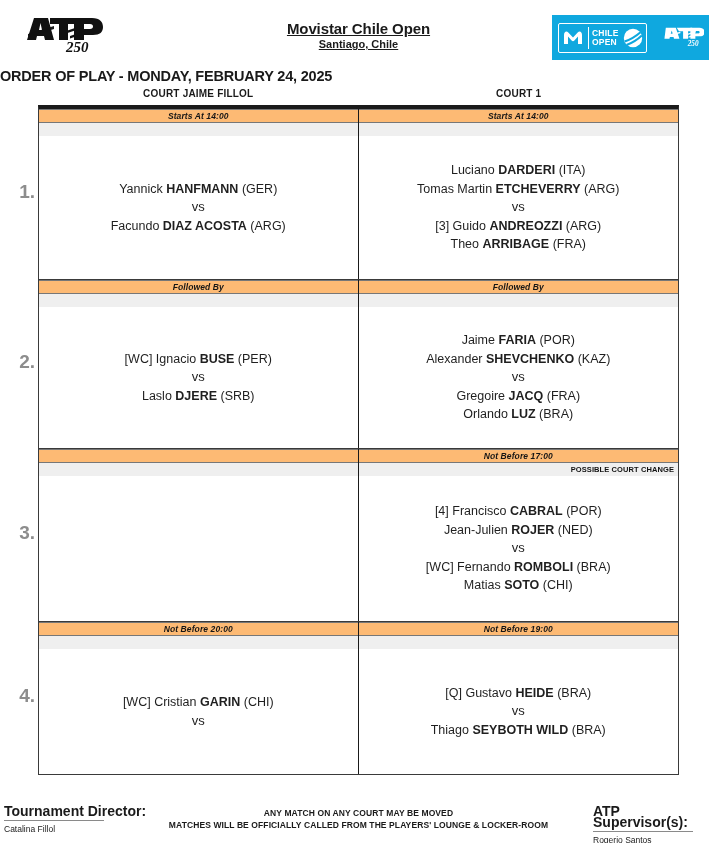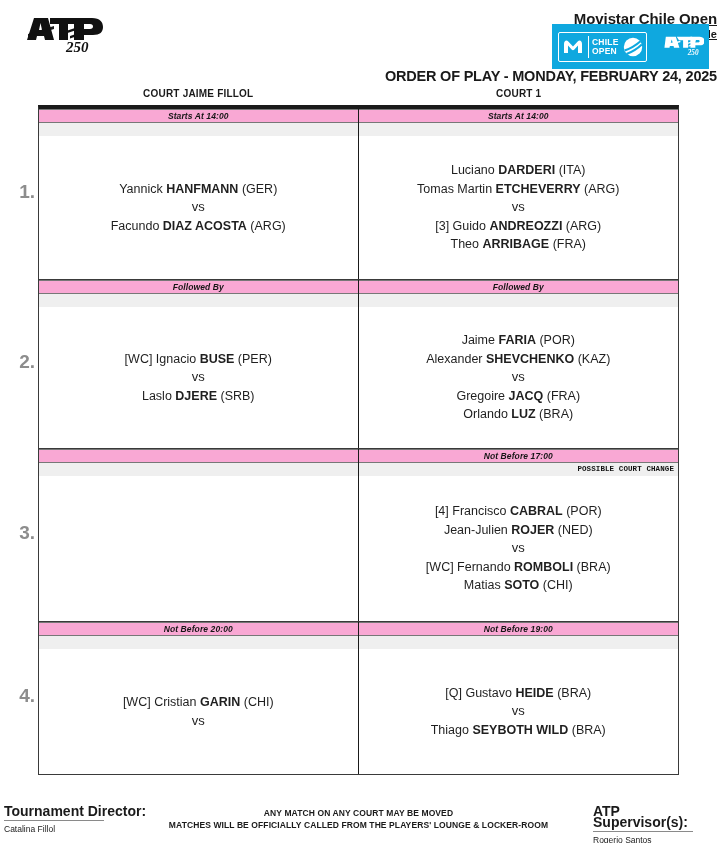--- a/index.html
+++ b/index.html
@@ -27,22 +27,22 @@
     top: 10px;
     width: 96px;
     height: 44px;
   }
   .atp-logo svg { display: block; }
 
   .title-block {
     position: absolute;
     left: 0;
     right: 0;
-    top: 10px;
-    text-align: right;
+    top: 20px;
+    text-align: center;
     text-decoration: underline;
   }
   .tournament-name {
     font-size: 15px;
     font-weight: bold;
     line-height: 17px;
     letter-spacing: -0.1px;
   }
   .tournament-city {
     font-size: 11px;
@@ -51,21 +51,21 @@
   }
   .tournament-meta {
     font-size: 9.5px;
     font-weight: normal;
     line-height: 13px;
   }
 
   .event-logo {
     position: absolute;
     right: 8px;
-    top: 24px;
+    top: 15px;
     width: 157px;
     height: 45px;
     background: #0FA8DF;
     display: flex;
     align-items: center;
     justify-content: center;
     gap: 15px;
   }
   .event-logo-box {
     border: 1.5px solid #ffffff;
@@ -96,21 +96,21 @@
     color: #ffffff;
     font-size: 8.5px;
     font-weight: bold;
     letter-spacing: 0.2px;
   }
   .co-swoosh { width: 22px; height: 20px; margin-left: 3px; }
   .atp-white { margin-left: 2px; }
 
   
   .oop-title {
-    text-align: right;
+    text-align: left;
     font-size: 14.5px;
     font-weight: bold;
     letter-spacing: -0.2px;
     margin-top: 6px;
   }
 
   
   .court-headers {
     position: absolute;
     left: 38px;
@@ -149,21 +149,21 @@
   .cell {
     width: 50%;
     box-sizing: border-box;
     display: flex;
     flex-direction: column;
     position: relative;
   }
   .cell.left { border-right: 1.5px solid #1a1a1a; }
 
   .timebar {
-    background: #f9a8d4;
+    background: #fdba74;
     border-top: 1px solid #777;
     border-bottom: 1px solid #777;
     text-align: center;
     font-size: 8.5px;
     font-style: italic;
     font-weight: bold;
     line-height: 12px;
     height: 12px;
     color: #151515;
     letter-spacing: 0.1px;
@@ -174,21 +174,20 @@
     background: #efefef;
     height: 13px;
     line-height: 13px;
     text-align: right;
     padding-right: 4px;
     font-size: 7.5px;
     font-weight: bold;
     letter-spacing: 0.1px;
     color: #111;
     box-sizing: border-box;
-    font-family: Liberation Mono, monospace;
   }
   .noteband.empty { color: transparent; }
 
   .matchbody {
     flex: 1;
     display: flex;
     align-items: center;
     justify-content: center;
     text-align: center;
     padding: 8px 6px;

